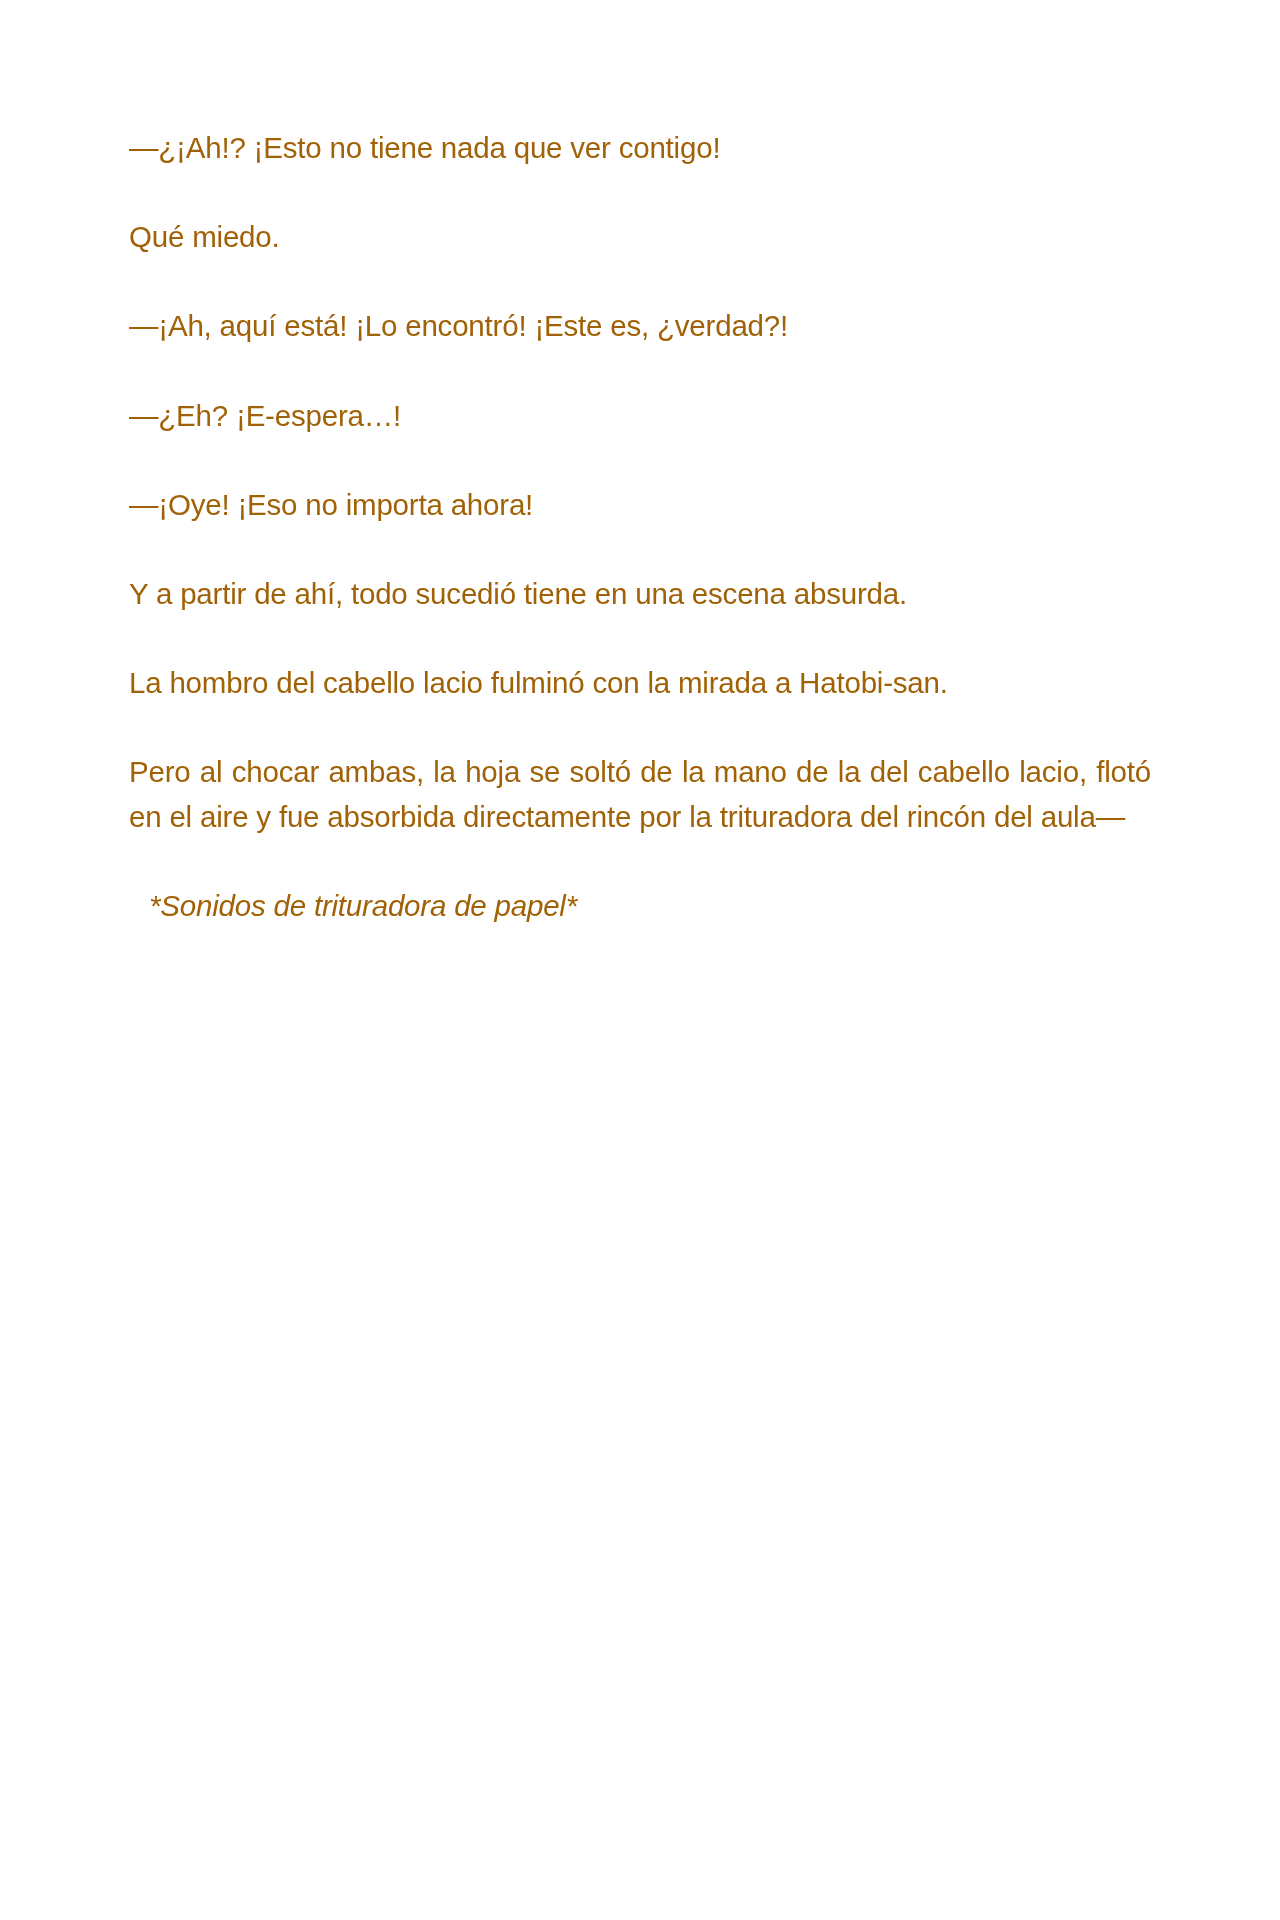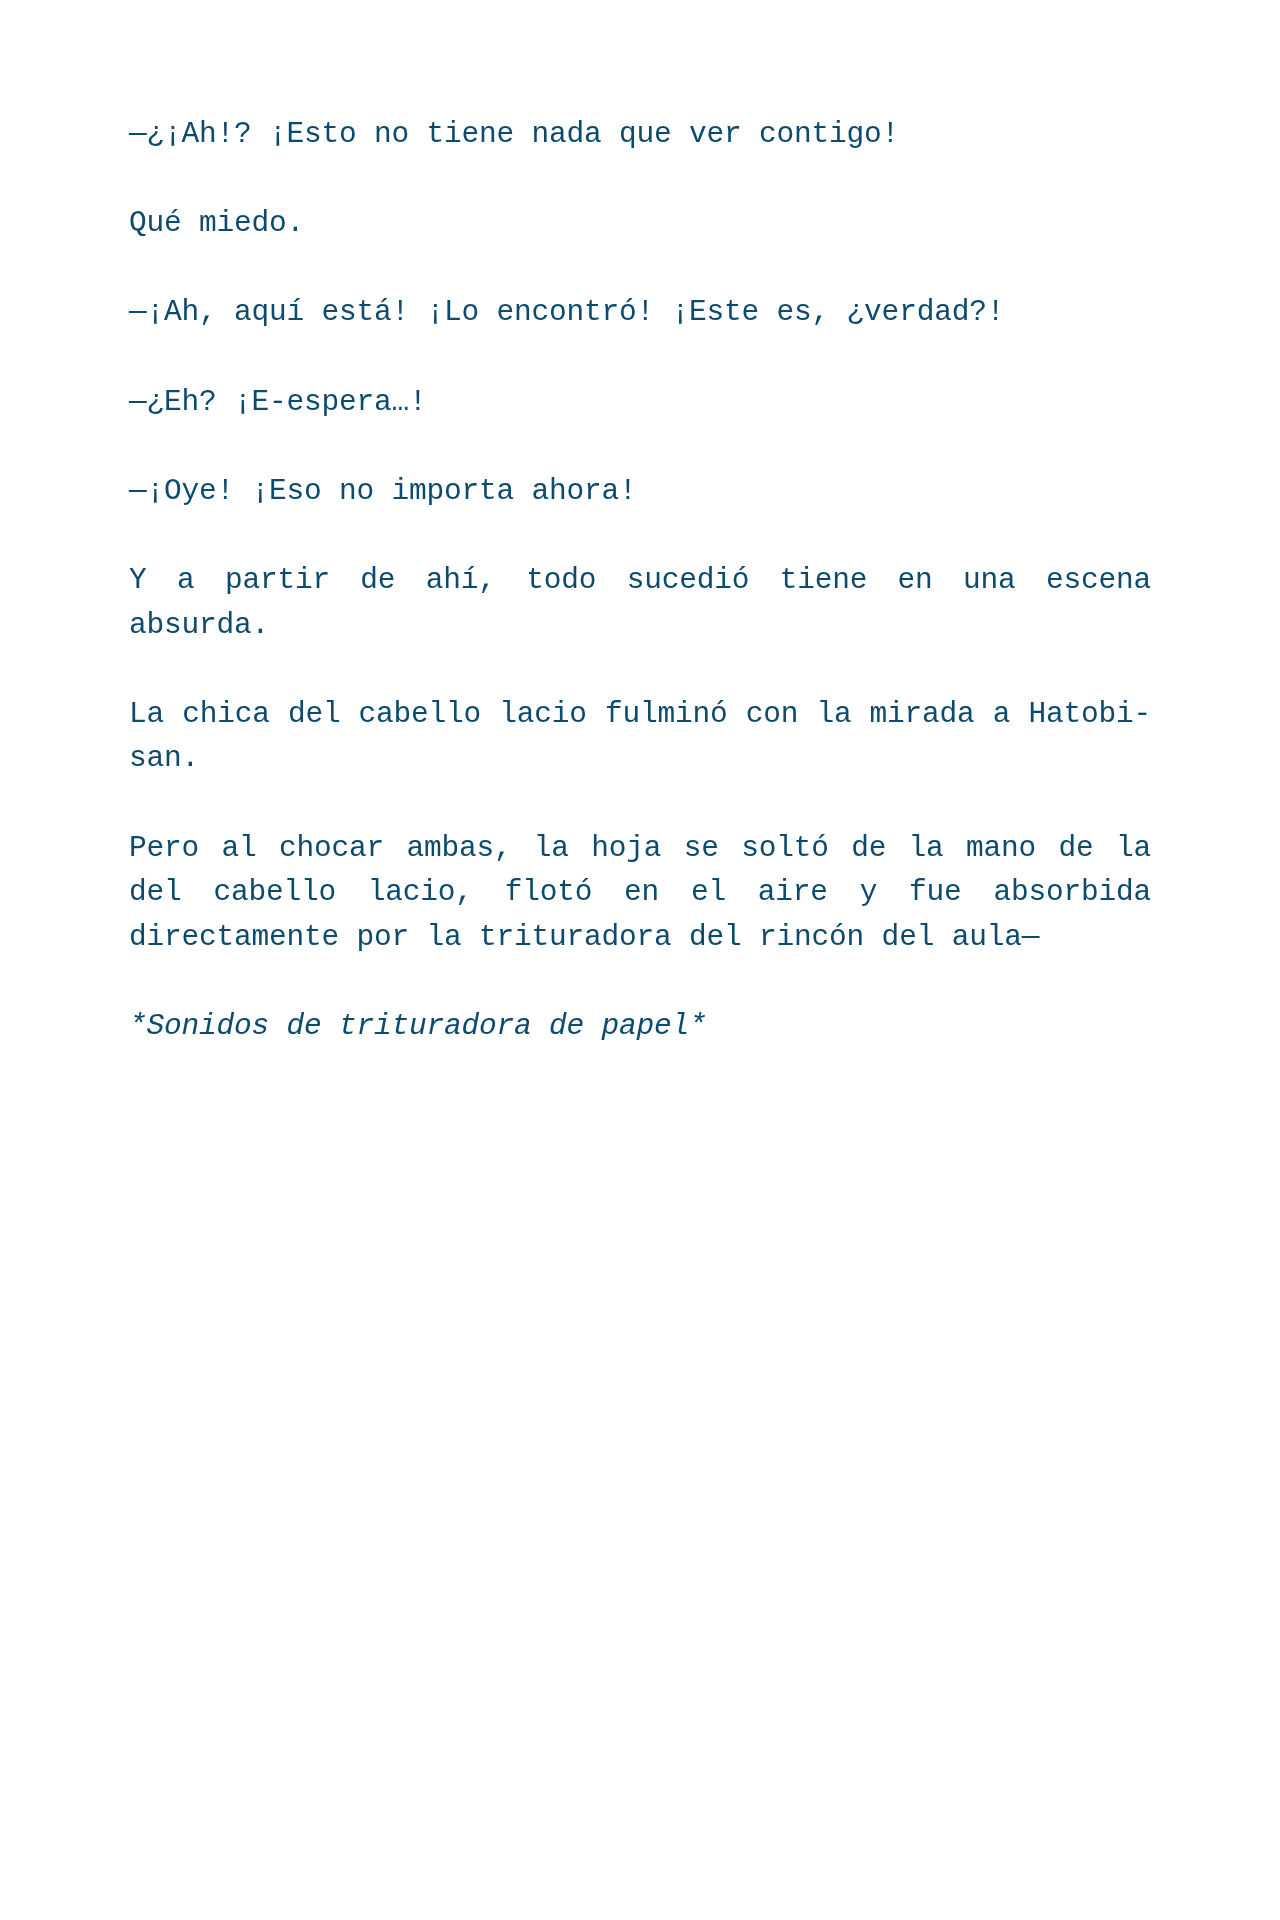--- a/index.html
+++ b/index.html
@@ -9,43 +9,44 @@
     }
     body {
       width: 1280px;
       height: 1920px;
       overflow: hidden;
       position: relative;
     }
     .page {
       position: absolute;
       left: 129px;
-      top: 112px;
+      top: 126px;
       width: 1022px;
-      font-family: Liberation Mono, monospace;
+      font-family: Liberation Sans, sans-serif;
       font-size: 29.5px;
       line-height: 44.6px;
-      color: #0c4a6e;
+      color: #a16207;
       letter-spacing: -0.2px;
     }
     .para {
       margin: 0 0 44.6px 0;
       text-align: justify;
       text-align-last: left;
     }
     .para.italic {
       font-style: italic;
+      margin-left: 20px;
     }
   </style>
 </head>
 <body>
 
 <div class="page">
   <p class="para">—¿¡Ah!? ¡Esto no tiene nada que ver contigo!</p>
   <p class="para">Qué miedo.</p>
   <p class="para">—¡Ah, aquí está! ¡Lo encontró! ¡Este es, ¿verdad?!</p>
   <p class="para">—¿Eh? ¡E-espera…!</p>
   <p class="para">—¡Oye! ¡Eso no importa ahora!</p>
   <p class="para">Y a partir de ahí, todo sucedió tiene en una escena absurda.</p>
-  <p class="para">La chica del cabello lacio fulminó con la mirada a Hatobi-san.</p>
+  <p class="para">La hombro del cabello lacio fulminó con la mirada a Hatobi-san.</p>
   <p class="para">Pero al chocar ambas, la hoja se soltó de la mano de la del cabello lacio, flotó en el aire y fue absorbida directamente por la trituradora del rincón del aula—</p>
   <p class="para italic">*Sonidos de trituradora de papel*</p>
 </div>
 
 </body></html>

